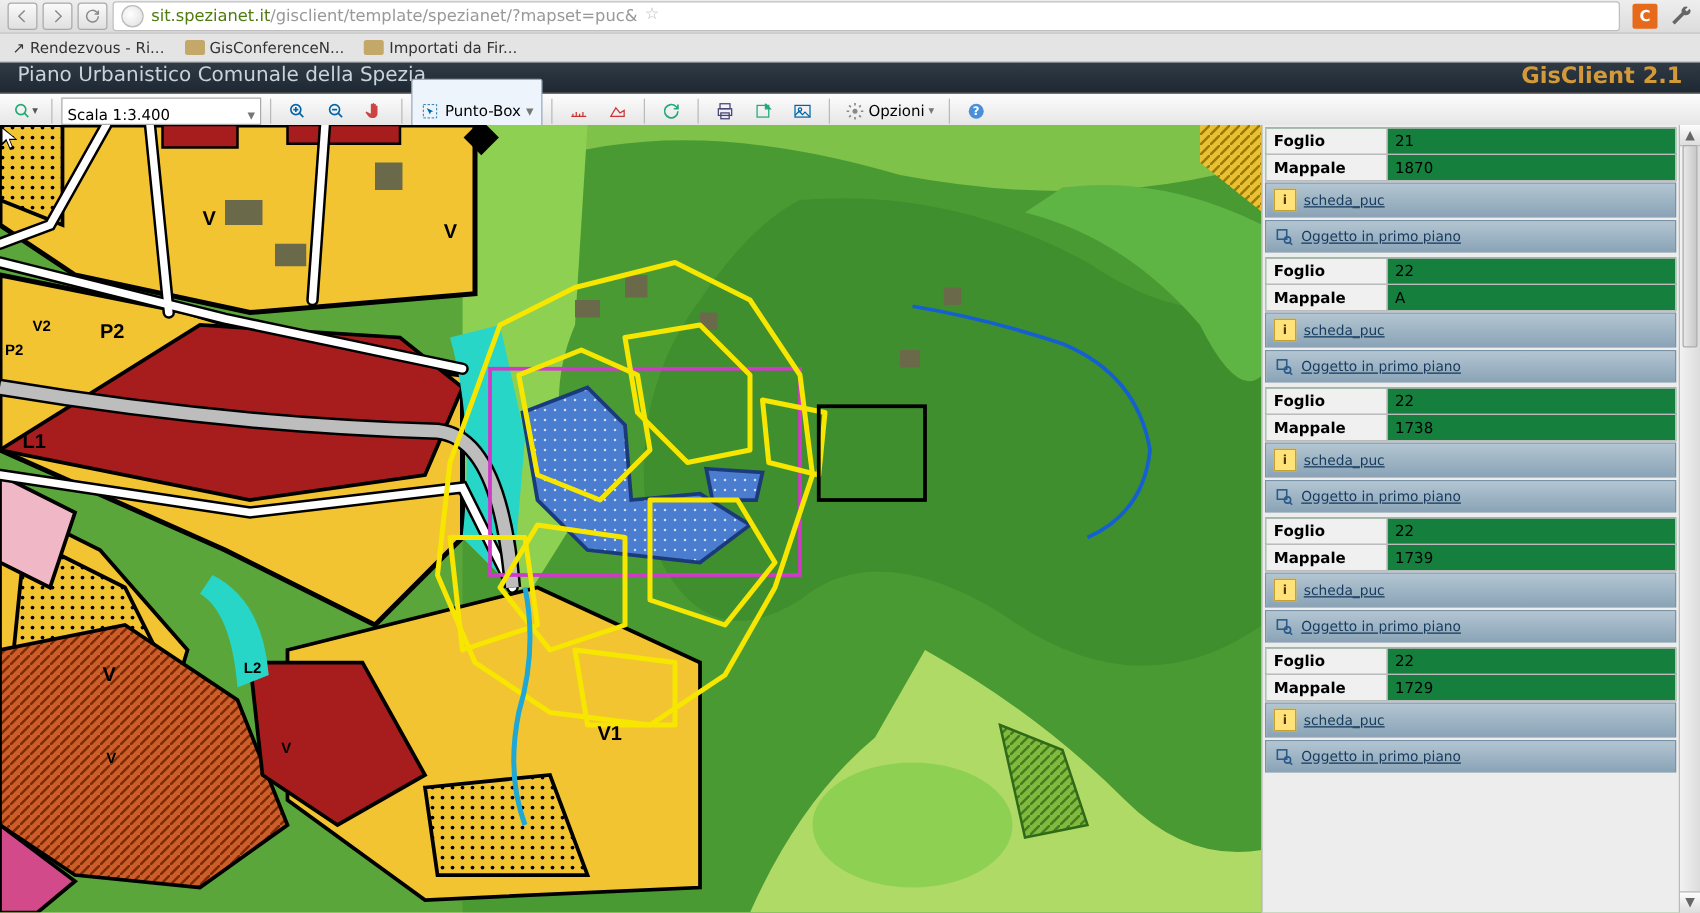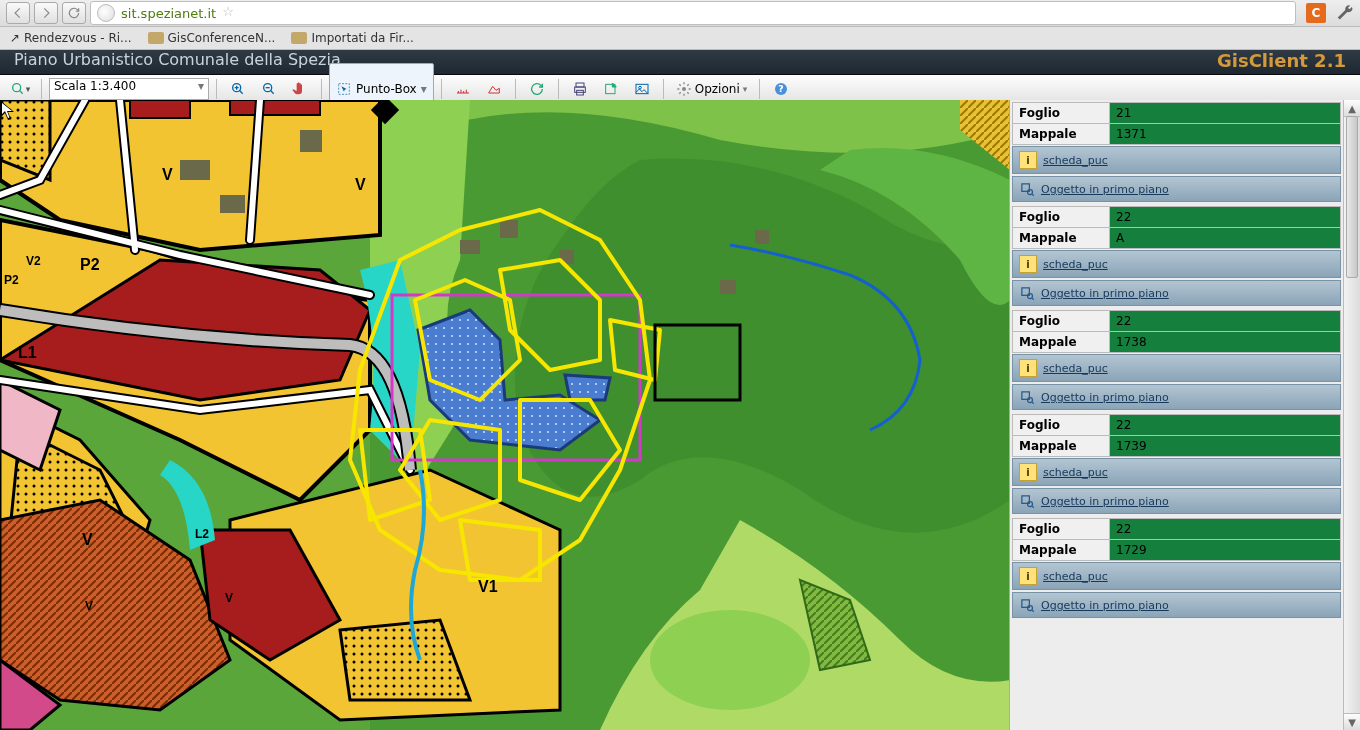--- a/index.html
+++ b/index.html
@@ -20,21 +20,21 @@
 .bookbar .bm .fold{width:16px;height:12px;background:#c4a86a;border-radius:2px}
 
 
 .app-hdr{height:24px;background:linear-gradient(#2f3a44,#1e2832);color:#c8d4dd;display:flex;align-items:flex-start;justify-content:space-between;padding:0 14px;font-size:16px;border-bottom:1px solid #0a0a0a}
 .app-hdr .brand{color:#d49a3a;font-weight:bold;font-size:18px}
 
 
 .tb{height:28px;background:linear-gradient(#fdfdfd,#e3e3e3);border-bottom:1px solid #aaa;display:flex;align-items:center;padding:0 6px;gap:3px}
 .tb .sep{width:1px;height:20px;background:#bbb;margin:0 4px}
 .tb .btn{height:22px;min-width:22px;border:1px solid transparent;border-radius:2px;display:flex;align-items:center;justify-content:center;padding:0 2px}
-.tb .scale{width:150px;height:20px;border:1px solid #aaa;background:#fff;padding:0 4px;display:flex;align-items:flex-start;font-size:12px}
+.tb .scale{width:150px;height:20px;border:1px solid #aaa;background:#fff;padding:0 4px;display:flex;align-items:flex-end;font-size:12px}
 .tb .scale .dd{margin-left:auto;color:#777}
 .tb .find-box{border:1px solid #9ab;background:#eef4fb;border-radius:2px;height:22px;display:flex;align-items:center;padding:14px 6px;gap:4px;font-size:12px}
 .tb svg{width:16px;height:16px}
 
 
 .ws{position:absolute;top:100px;bottom:0;left:0;right:0;display:flex}
 .map{flex:1;position:relative;overflow:hidden;background:#90d24a}
 .map svg{position:absolute;top:0;left:0}
 .label{font:bold 16px Arial;fill:#000}
 .label-sm{font:bold 12px Arial;fill:#000}
@@ -82,20 +82,21 @@
     </div>
   <div class="nav-btn">
       <svg viewBox="0 0 24 24">
         <path d="M20 12a8 8 0 1 1-2.3-5.7L20 9"></path>
         <path d="M20 4v5h-5"></path>
       </svg>
     </div>
   <div class="addr">
     <span class="globe"></span>
     <span class="host">sit.spezianet.it</span>
+      <span>/gisclient/template/spezianet/?mapset=puc&amp;</span>
     <span class="star">☆</span>
   </div>
   <div class="c-badge">C</div>
   <span class="wrench">
     <svg viewBox="0 0 24 24" fill="#666">
         <path d="M22 6a5 5 0 0 1-6.9 4.6L5 20.7 2.3 18l10.1-10A5 5 0 0 1 19 2l-3 3 2 2 3-3c.6.9 1 1.9 1 2z"></path>
       </svg>
   </span>
 </div>
 
@@ -352,21 +353,21 @@
 
   <div class="panel">
     <div class="panel-body">
     <div class="results" id="results-host">
           <div class="kv">
             <div class="k">Foglio</div>
             <div class="v">21</div>
           </div>
           <div class="kv">
             <div class="k">Mappale</div>
-            <div class="v">1371</div>
+            <div class="v">1870</div>
           </div>
           <div class="gap"></div>
           <div class="action">
             <span class="ico ic-info">i</span>
             <a>scheda_puc</a>
           </div>
           <div class="action">
             <span class="ico ic-zoom">
               <svg viewBox="0 0 24 24">
                 <rect x="3" y="3" width="12" height="12" fill="none" stroke="#2a5a8a" stroke-width="2"></rect>

